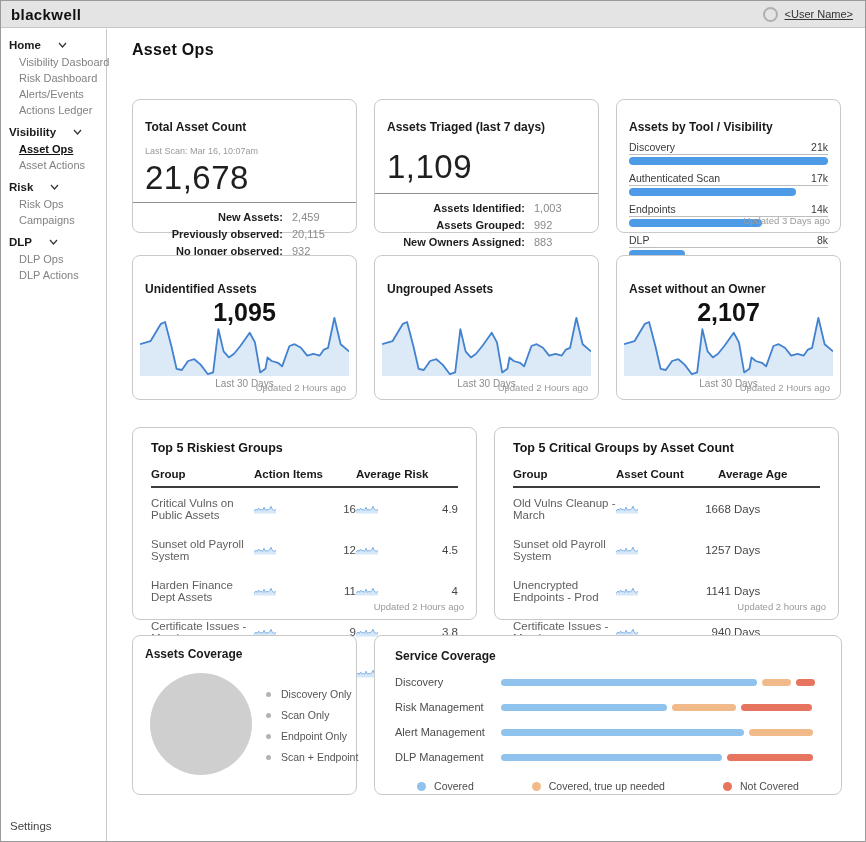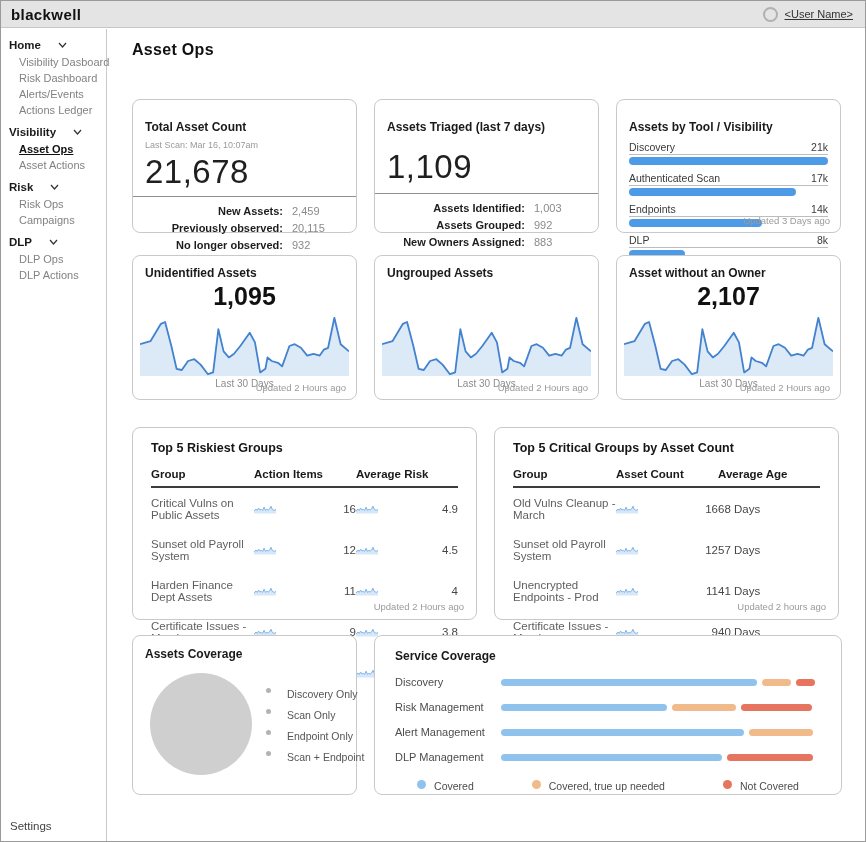--- a/index.html
+++ b/index.html
@@ -25,27 +25,27 @@
 
   
   .main { position:absolute; left:107px; top:28px; right:0; bottom:0; padding:12px 0 0 24px; overflow:hidden; }
   .page-title { font-size:16px; font-weight:bold; letter-spacing:.3px; color:#111; }
 
   .card { position:relative; background:#fff; border:1px solid #c9c9c9; border-radius:8px; }
   .row { display:flex; gap:17px; }
   .row1 { margin-top:40px; }
   .row1 .card { width:225px; height:134px; padding:20px 12px; }
   .row2 { margin-top:22px; }
-  .row2 .card { width:225px; height:145px; padding:10px 12px; }
+  .row2 .card { width:225px; height:145px; padding:26px 12px; }
   .row3 { margin-top:27px; }
   .row3 .card { width:345px; height:193px; padding:13px 18px; }
   .row4 { margin-top:15px; }
 
   .card-title { font-size:12px; font-weight:bold; color:#1a1a1a; }
-  .card-sub { font-size:9px; color:#9a9a9a; margin-top:6px; }
+  .card-sub { font-size:9px; color:#9a9a9a; margin-top:12px; }
   .big-num { font-size:33px; font-weight:400; color:#1f1f1f; letter-spacing:.5px; margin-top:3px; }
   .divider { border:none; border-top:1px solid #8f8f8f; margin:5px -12px 6px; }
   .stat-row { display:flex; align-items:baseline; gap:9px; padding:2.4px 0; }
   .stat-label { flex:1; text-align:right; font-size:11px; font-weight:bold; color:#1d1d1d; }
   .stat-value { width:52px; font-size:11px; color:#8a8a8a; }
   .triaged .big-num { margin-top:14px; }
   .triaged .divider { margin-top:7px; }
 
   
   .tool-row { margin-top:7px; }
@@ -72,35 +72,35 @@
   .th.col-mid, .th.col-end { justify-content:flex-start; }
   .trow .col-group { font-size:11.5px; color:#5f5f5f; }
   .cell-num { font-size:11.5px; color:#474747; }
   .mini-spark { width:22px; height:10px; flex:0 0 auto; }
   .table-updated { position:absolute; right:12px; bottom:7px; font-size:9.5px; color:#9a9a9a; }
 
   
   .pie-card { width:225px; height:160px; padding:11px 12px; }
   .pie-circle { position:absolute; left:17px; top:37px; width:102px; height:102px; border-radius:50%; background:#cfcfcf; }
   .pie-legend { position:absolute; left:133px; top:52px; }
-  .pie-legend-item { display:flex; align-items:flex-start; gap:16px; margin-bottom:9px; }
+  .pie-legend-item { display:flex; align-items:center; gap:10px; margin-bottom:9px; }
   .pie-dot { width:5px; height:5px; border-radius:50%; background:#b3b3b3; flex:0 0 auto; }
   .pie-legend-label { font-size:10.5px; color:#555; white-space:nowrap; }
 
   .service-card { width:468px; height:160px; padding:13px 20px; }
   .svc-row { display:flex; align-items:center; margin-top:13px; }
   .svc-row:first-of-type { margin-top:11px; }
   .svc-label { width:106px; font-size:11px; color:#4c4c4c; flex:0 0 auto; }
   .svc-track { flex:1; display:flex; gap:5px; align-items:center; }
   .seg { height:7px; border-radius:4px; }
   .seg-covered { background:#8fc3ee; }
   .seg-trueup { background:#f1ba8a; }
   .seg-notcovered { background:#e7745f; }
   .svc-legend { display:flex; justify-content:center; gap:58px; margin-top:17px; }
-  .svc-legend-item { display:flex; gap:8px; }
+  .svc-legend-item { display:flex; align-items:center; gap:8px; }
   .legend-dot { width:9px; height:9px; border-radius:50%; }
   .legend-label { font-size:10.5px; color:#4c4c4c; white-space:nowrap; }
 </style>
 </head>
 <body>
 
 <div class="viewport">
 
   <div class="topbar">
     <div class="logo">blackwell</div>

